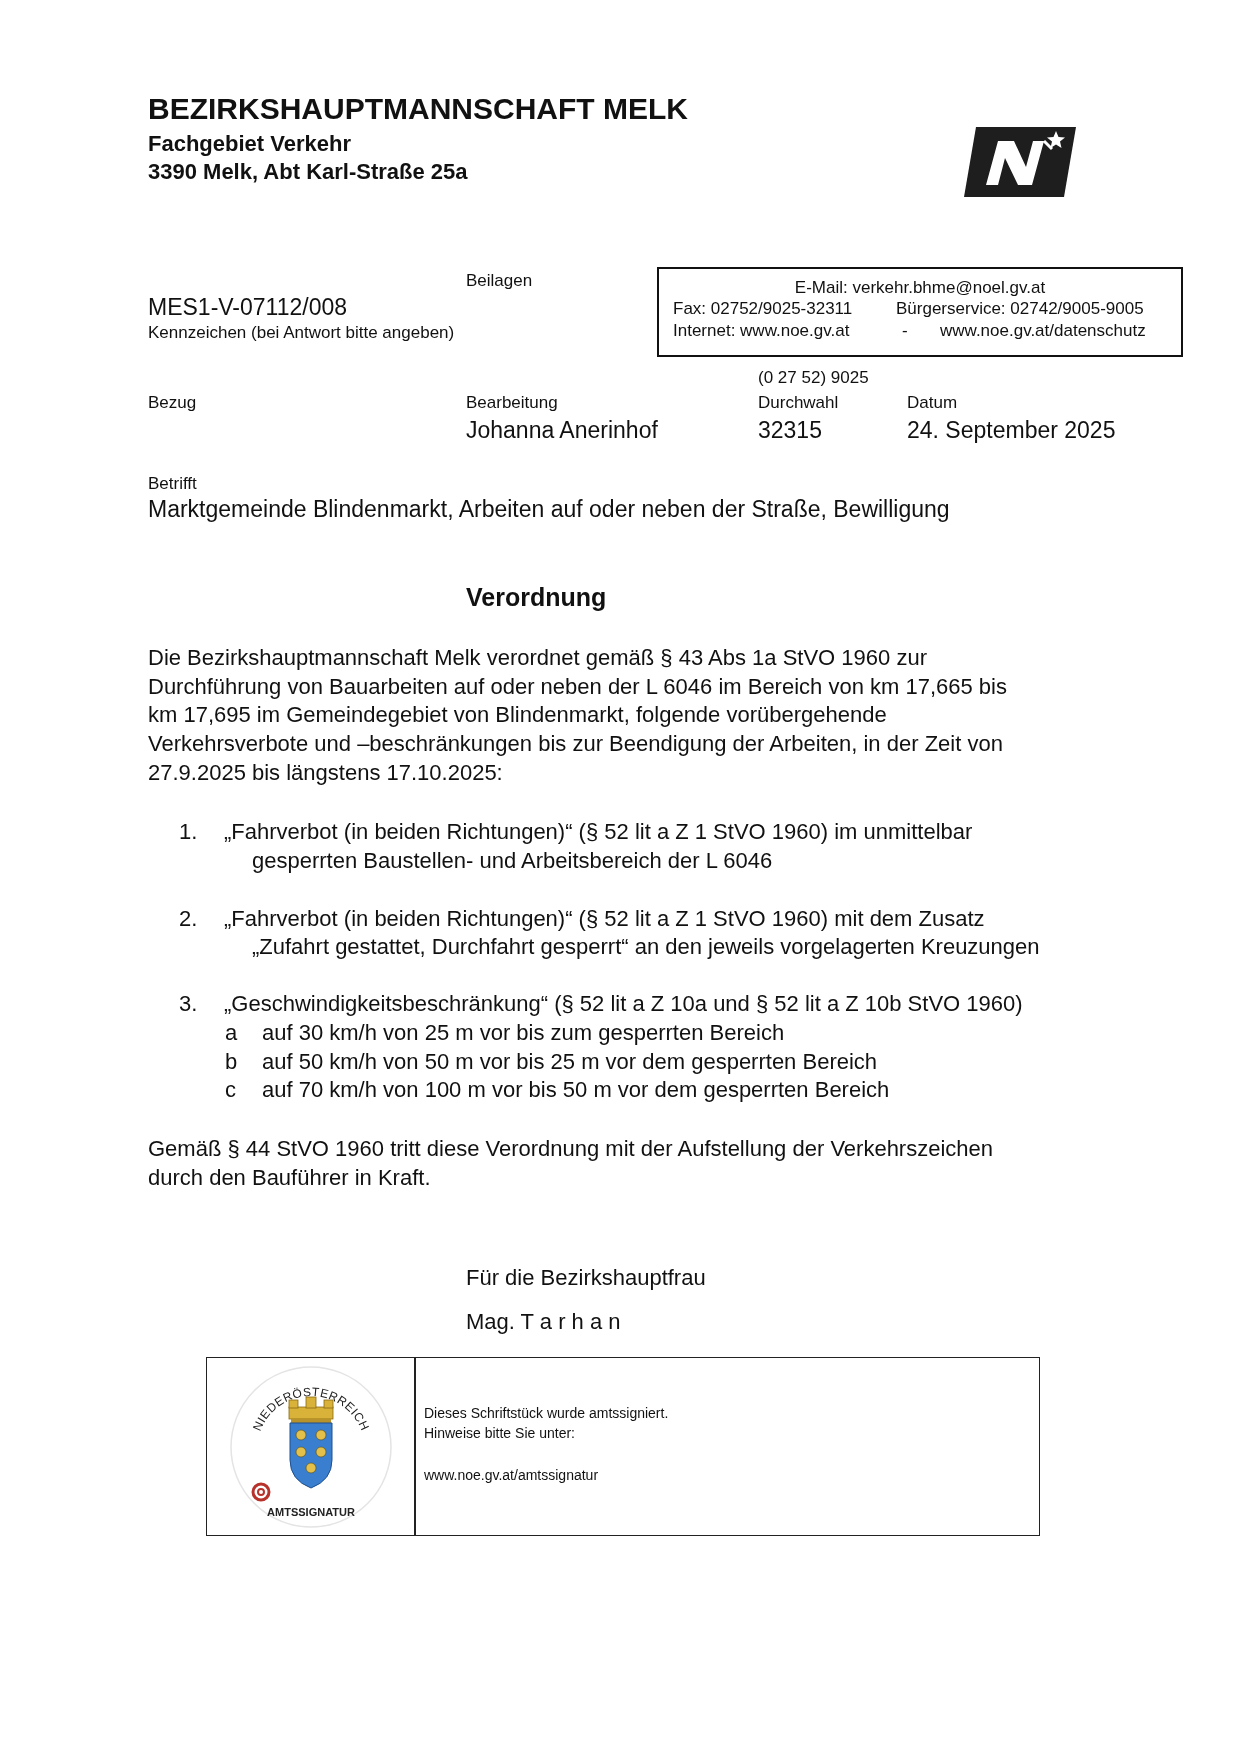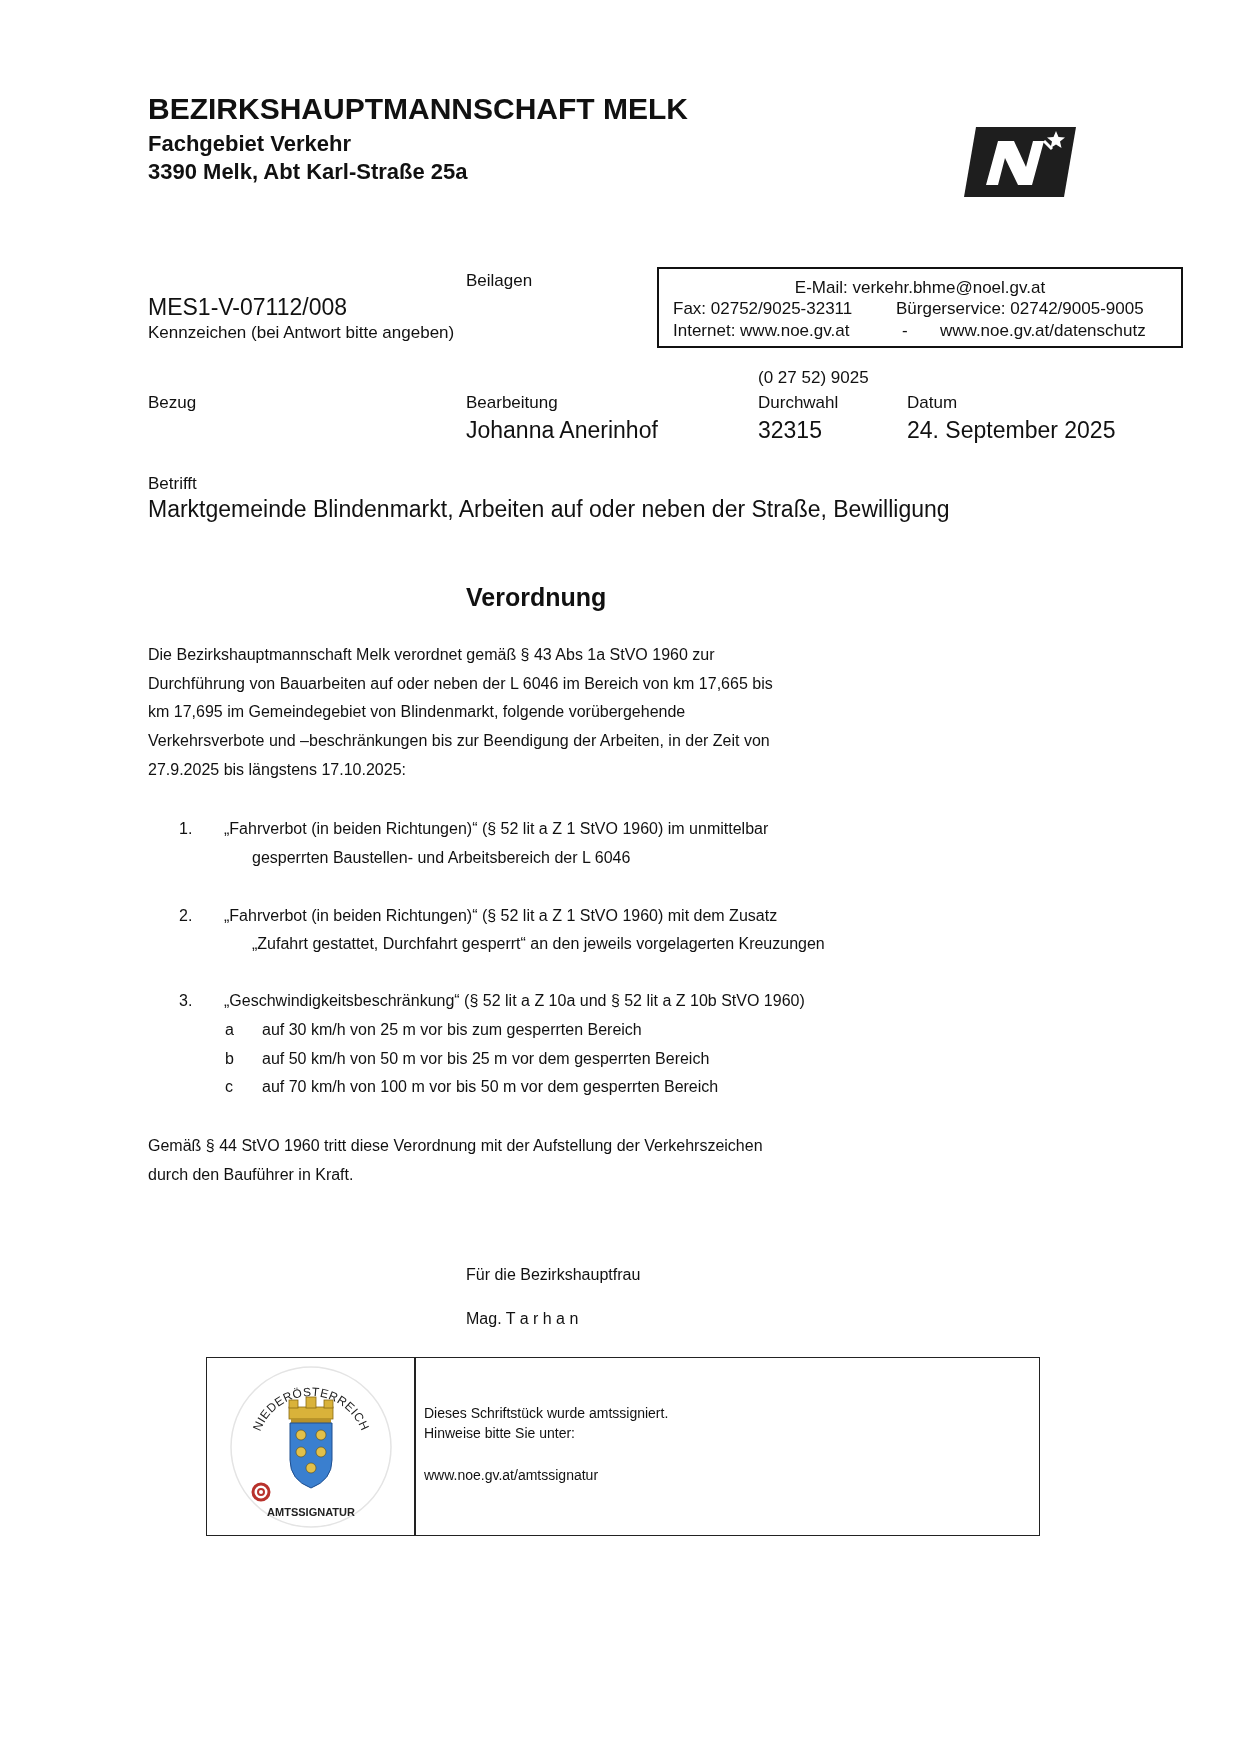--- a/index.html
+++ b/index.html
@@ -4,23 +4,23 @@
 <style>
   html, body { margin: 0; padding: 0; background: #ffffff; }
   body { width: 1241px; height: 1755px; position: relative; overflow: hidden;
          font-family: "Liberation Sans", sans-serif; color: #111111; }
   .abs { position: absolute; white-space: nowrap; line-height: 1; }
   .t-title { font-size: 30px; font-weight: bold; letter-spacing: 0px; }
   .t-sub { font-size: 22px; font-weight: bold; }
   .t-lbl { font-size: 17px; }
   .t-val { font-size: 23px; }
   .t-ref { font-size: 23px; }
-  .t-body { font-size: 16px; }
+  .t-body { font-size: 22px; }
   .t-head { font-size: 25px; font-weight: bold; }
-  .contact-box { position: absolute; left: 657px; top: 267px; width: 526px; height: 81px;
+  .contact-box { position: absolute; left: 657px; top: 267px; width: 526px; height: 90px;
                  border: 2px solid #111; box-sizing: border-box; }
   .contact-box .line { position: absolute; font-size: 17px; white-space: nowrap; line-height: 1; }
   .sig-box { position: absolute; left: 206px; top: 1357px; width: 834px; height: 179px;
              border: 1.5px solid #222; box-sizing: border-box; }
   .sig-divider { position: absolute; left: 207px; top: 0; width: 1.5px; height: 100%; background: #222; }
   .sig-text { position: absolute; font-size: 14px; white-space: nowrap; line-height: 1; }
 </style>
 </head>
 <body>
 

